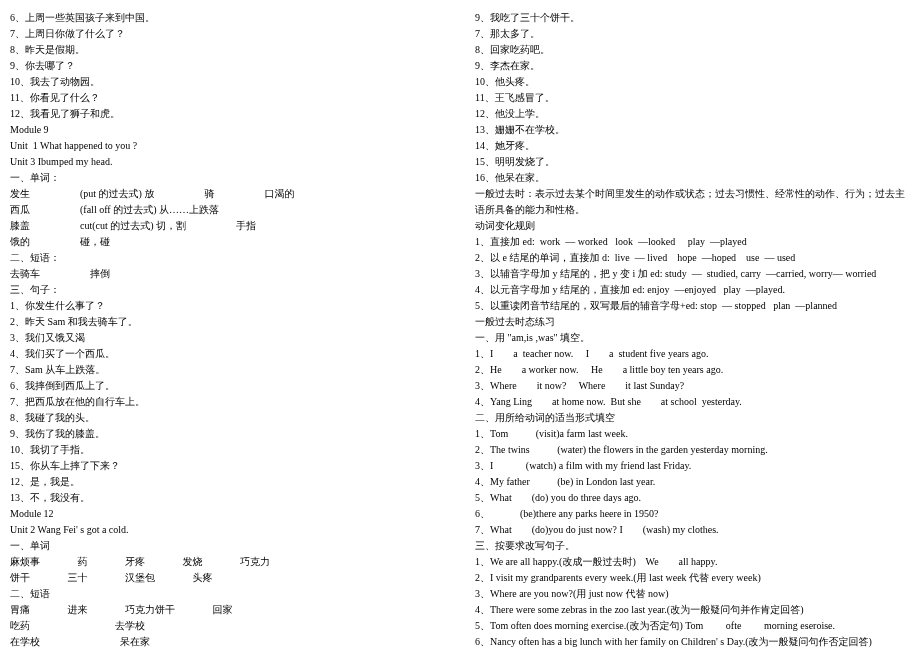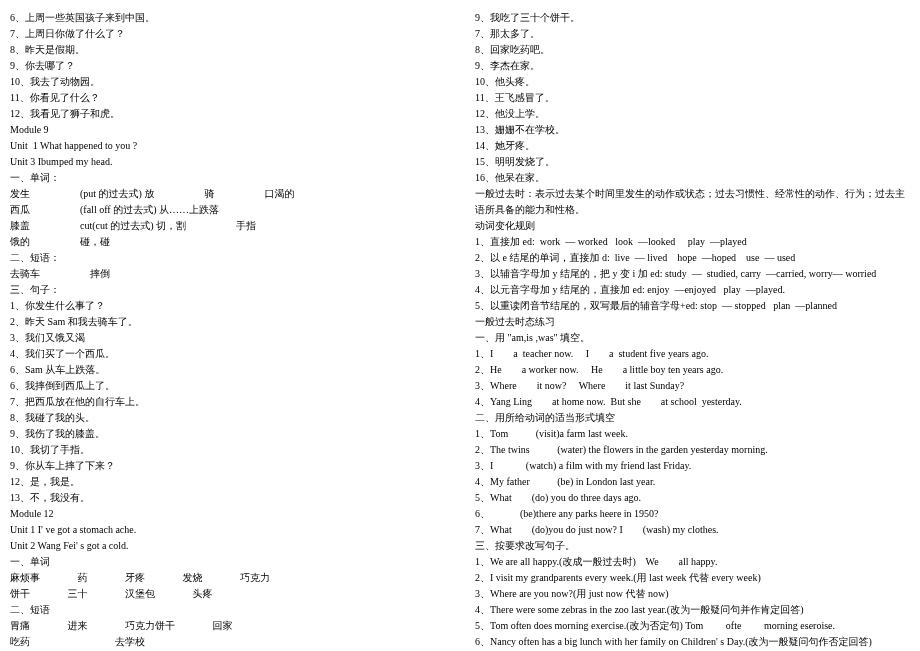--- a/index.html
+++ b/index.html
@@ -40,31 +40,30 @@
       <div class="line">西瓜                    (fall off 的过去式) 从……上跌落</div>
       <div class="line">膝盖                    cut(cut 的过去式) 切，割                    手指</div>
       <div class="line">饿的                    碰，碰</div>
       <div class="line">二、短语：</div>
       <div class="line">去骑车                    摔倒</div>
       <div class="line">三、句子：</div>
       <div class="line">1、你发生什么事了？</div>
       <div class="line">2、昨天 Sam 和我去骑车了。</div>
       <div class="line">3、我们又饿又渴</div>
       <div class="line">4、我们买了一个西瓜。</div>
-      <div class="line">6、Sam 从车上跌落。</div>
+      <div class="line">7、Sam 从车上跌落。</div>
       <div class="line">6、我摔倒到西瓜上了。</div>
       <div class="line">7、把西瓜放在他的自行车上。</div>
       <div class="line">8、我碰了我的头。</div>
       <div class="line">9、我伤了我的膝盖。</div>
       <div class="line">10、我切了手指。</div>
-      <div class="line">9、你从车上摔了下来？</div>
+      <div class="line">15、你从车上摔了下来？</div>
       <div class="line">12、是，我是。</div>
       <div class="line">13、不，我没有。</div>
       <div class="line">Module 12</div>
-      <div class="line">Unit 1 I' ve got a stomach ache.</div>
       <div class="line">Unit 2 Wang Fei' s got a cold.</div>
       <div class="line">一、单词</div>
       <div class="line">麻烦事               药               牙疼               发烧               巧克力</div>
       <div class="line">饼干               三十               汉堡包               头疼</div>
       <div class="line">二、短语</div>
       <div class="line">胃痛               进来               巧克力饼干               回家</div>
       <div class="line">吃药                                  去学校</div>
       <div class="line">在学校                                呆在家</div>
     </div>
   <div class="column" id="right-col">

